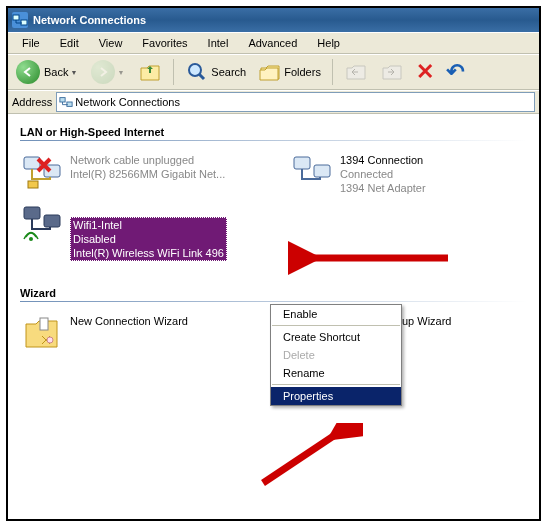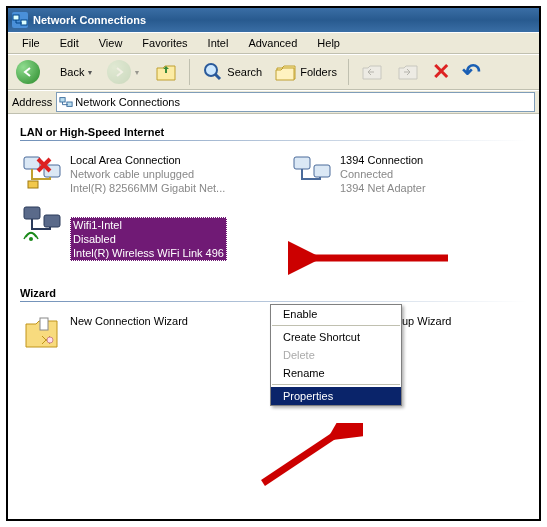--- a/index.html
+++ b/index.html
@@ -71,21 +71,21 @@
     <span>Help</span>
   </div>
 
   <div class="toolbar">
     <div class="tbtn">
       <div class="arrow-back">
             <svg width="12" height="12">
               <path d="M8 2 L3 6 L8 10" stroke="#fff" stroke-width="2" fill="none"></path>
             </svg>
           </div>
-      <span style="margin-left:20px">Back</span>
+      <span style="margin-left:4px">Back</span>
       <span class="dropdown-caret">▼</span>
     </div>
     <div class="tbtn disabled">
       <div class="arrow-fwd">
             <svg width="12" height="12">
               <path d="M4 2 L9 6 L4 10" stroke="#fff" stroke-width="2" fill="none"></path>
             </svg>
           </div>
       <span class="dropdown-caret">▼</span>
     </div>
@@ -165,21 +165,20 @@
         <div class="icon conn-icon">
           <svg viewBox="0 0 44 44">
                 <rect x="4" y="6" width="16" height="12" rx="2" fill="#dbe8f5" stroke="#4a6a9a"></rect>
                 <rect x="24" y="14" width="16" height="12" rx="2" fill="#dbe8f5" stroke="#4a6a9a"></rect>
                 <path d="M12 18 v10 h18 v-2" stroke="#c0a030" stroke-width="2" fill="none"></path>
                 <path d="M18 8 L30 20 M30 8 L18 20" stroke="#d22" stroke-width="4"></path>
                 <rect x="8" y="30" width="10" height="7" fill="#f2c84b" stroke="#a07a10"></rect>
               </svg>
         </div>
         <div class="texts">
-          <div class="t1">Local Area Connection</div>
           <div class="t2">Network cable unplugged</div>
           <div class="t3">Intel(R) 82566MM Gigabit Net...</div>
         </div>
       </div>
 
       <div class="item" style="width:200px">
         <div class="icon conn-icon">
           <svg viewBox="0 0 44 44">
                 <rect x="4" y="6" width="16" height="12" rx="2" fill="#dbe8f5" stroke="#4a6a9a"></rect>
                 <rect x="24" y="14" width="16" height="12" rx="2" fill="#dbe8f5" stroke="#4a6a9a"></rect>

